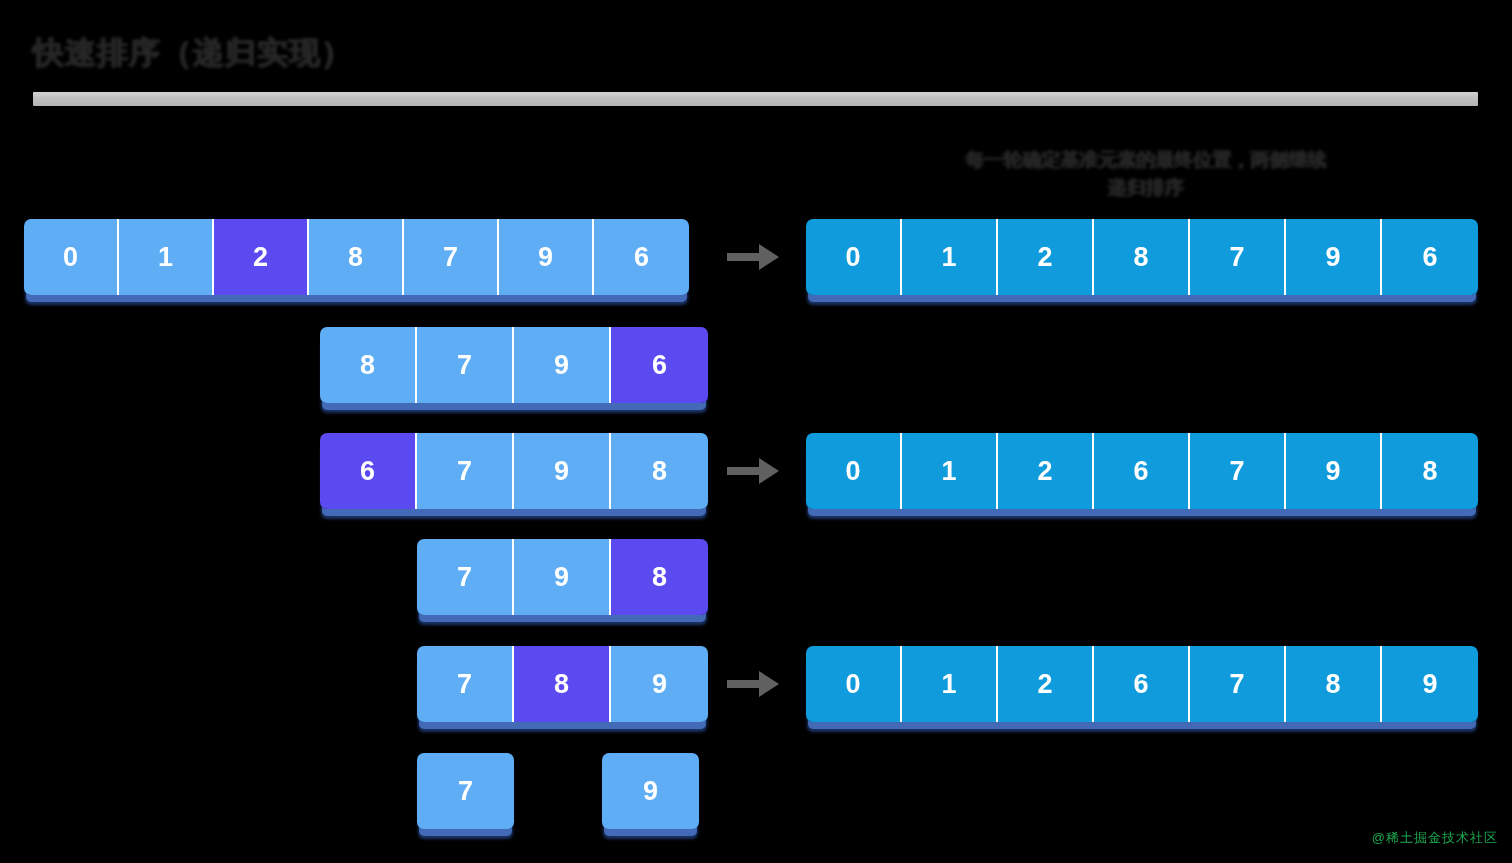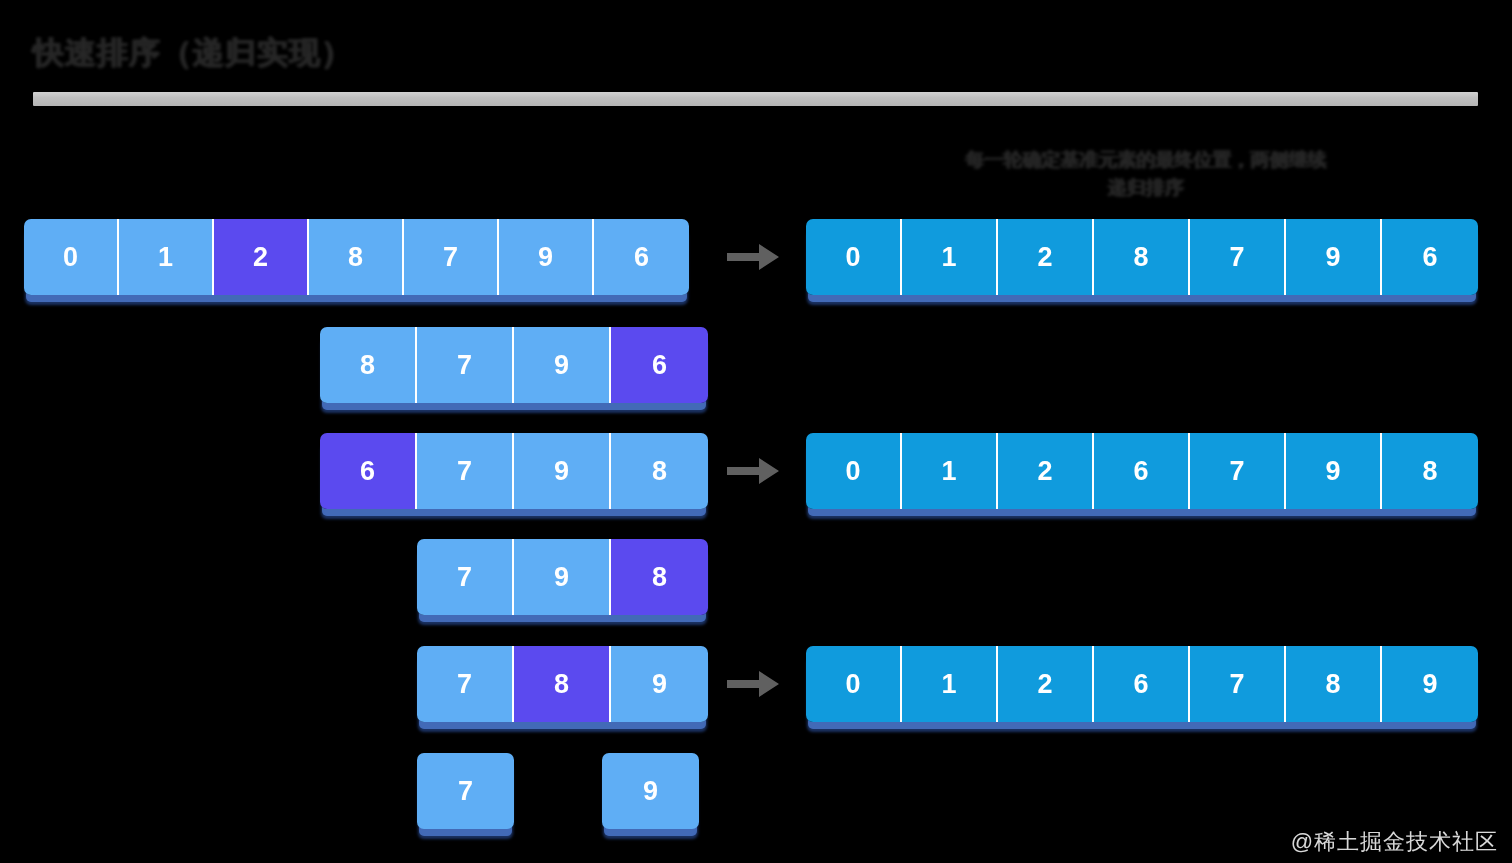--- a/index.html
+++ b/index.html
@@ -102,23 +102,23 @@
     width: 56px;
     height: 34px;
     opacity: 0.55;
   }
   .arrow svg { display: block; width: 100%; height: 100%; }
 
   
   #watermark {
     position: absolute;
     right: 14px;
-    bottom: 6px;
-    font-size: 22px;
-    color: #ffffff;
+    bottom: 16px;
+    font-size: 13px;
+    color: #22c55e;
     opacity: 0.85;
     letter-spacing: 1px;
     white-space: nowrap;
   }
 </style>
 </head>
 <body>
 
 <div id="title-text">快速排序（递归实现）</div>
 

